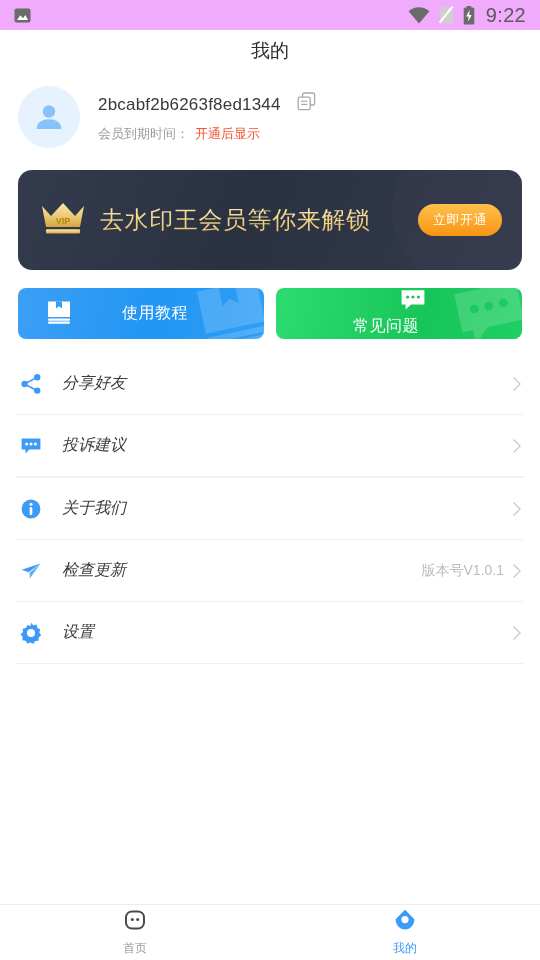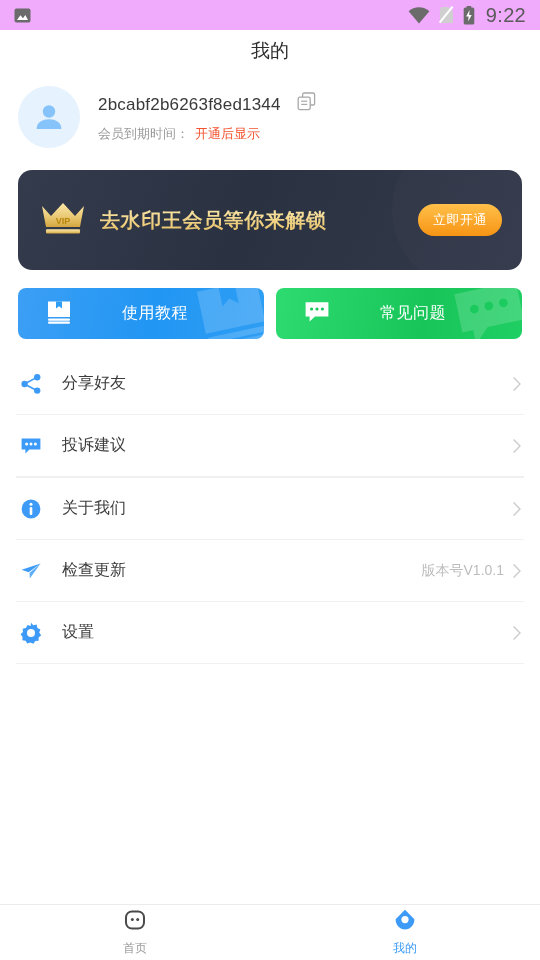--- a/index.html
+++ b/index.html
@@ -88,22 +88,22 @@
     content:"";
     position:absolute;
     right:-30px; top:-40px;
     width:160px; height:160px;
     border-radius:50%;
     background:rgba(255,255,255,0.02);
   }
   .crown-wrap { flex:0 0 auto; position:relative; z-index:2; }
   .vip-text {
     margin-left:14px;
-    font-size:20px;
-    font-weight:bold;
+    font-size:24px;
+    font-weight:normal;
     color:#f2d48a;
     letter-spacing:0.6px;
     position:relative; z-index:2;
     background:linear-gradient(180deg,#fbe9ad 0%,#e6be62 100%);
     -webkit-background-clip:text;
     background-clip:text;
     -webkit-text-fill-color:transparent;
   }
   .vip-btn {
     margin-left:auto;
@@ -129,21 +129,21 @@
     flex:1;
     height:51px;
     border-radius:8px;
     display:flex;
     align-items:center;
     position:relative;
     overflow:hidden;
     cursor:pointer;
   }
   .card-blue { background:linear-gradient(100deg,#3c9ff5 0%,#2196f3 55%,#2f9ef4 100%); }
-  .card-green { background:linear-gradient(100deg,#2ddb70 0%,#17c559 60%,#20cf64 100%); }
+  .card-green { background:linear-gradient(100deg,#2ddb70 0%,#17c559 60%,#20cf64 100%);flex-direction:column; }
   .card-ico { margin-left:28px; flex:0 0 auto; z-index:2; }
   .card-label {
     flex:1;
     text-align:center;
     color:#ffffff;
     font-size:16px;
     margin-right:26px;
     z-index:2;
     letter-spacing:0.5px;
   }
@@ -174,20 +174,21 @@
   }
   .menu-ico {
     width:26px;
     display:flex; align-items:center; justify-content:center;
     flex:0 0 auto;
   }
   .menu-label {
     margin-left:18px;
     font-size:16px;
     color:#3c3c3c;
+    font-style:italic;
   }
   .menu-extra {
     margin-left:auto;
     font-size:14px;
     color:#bcbcbc;
     margin-right:8px;
   }
   .chev {
     margin-left:auto;
     flex:0 0 auto;

